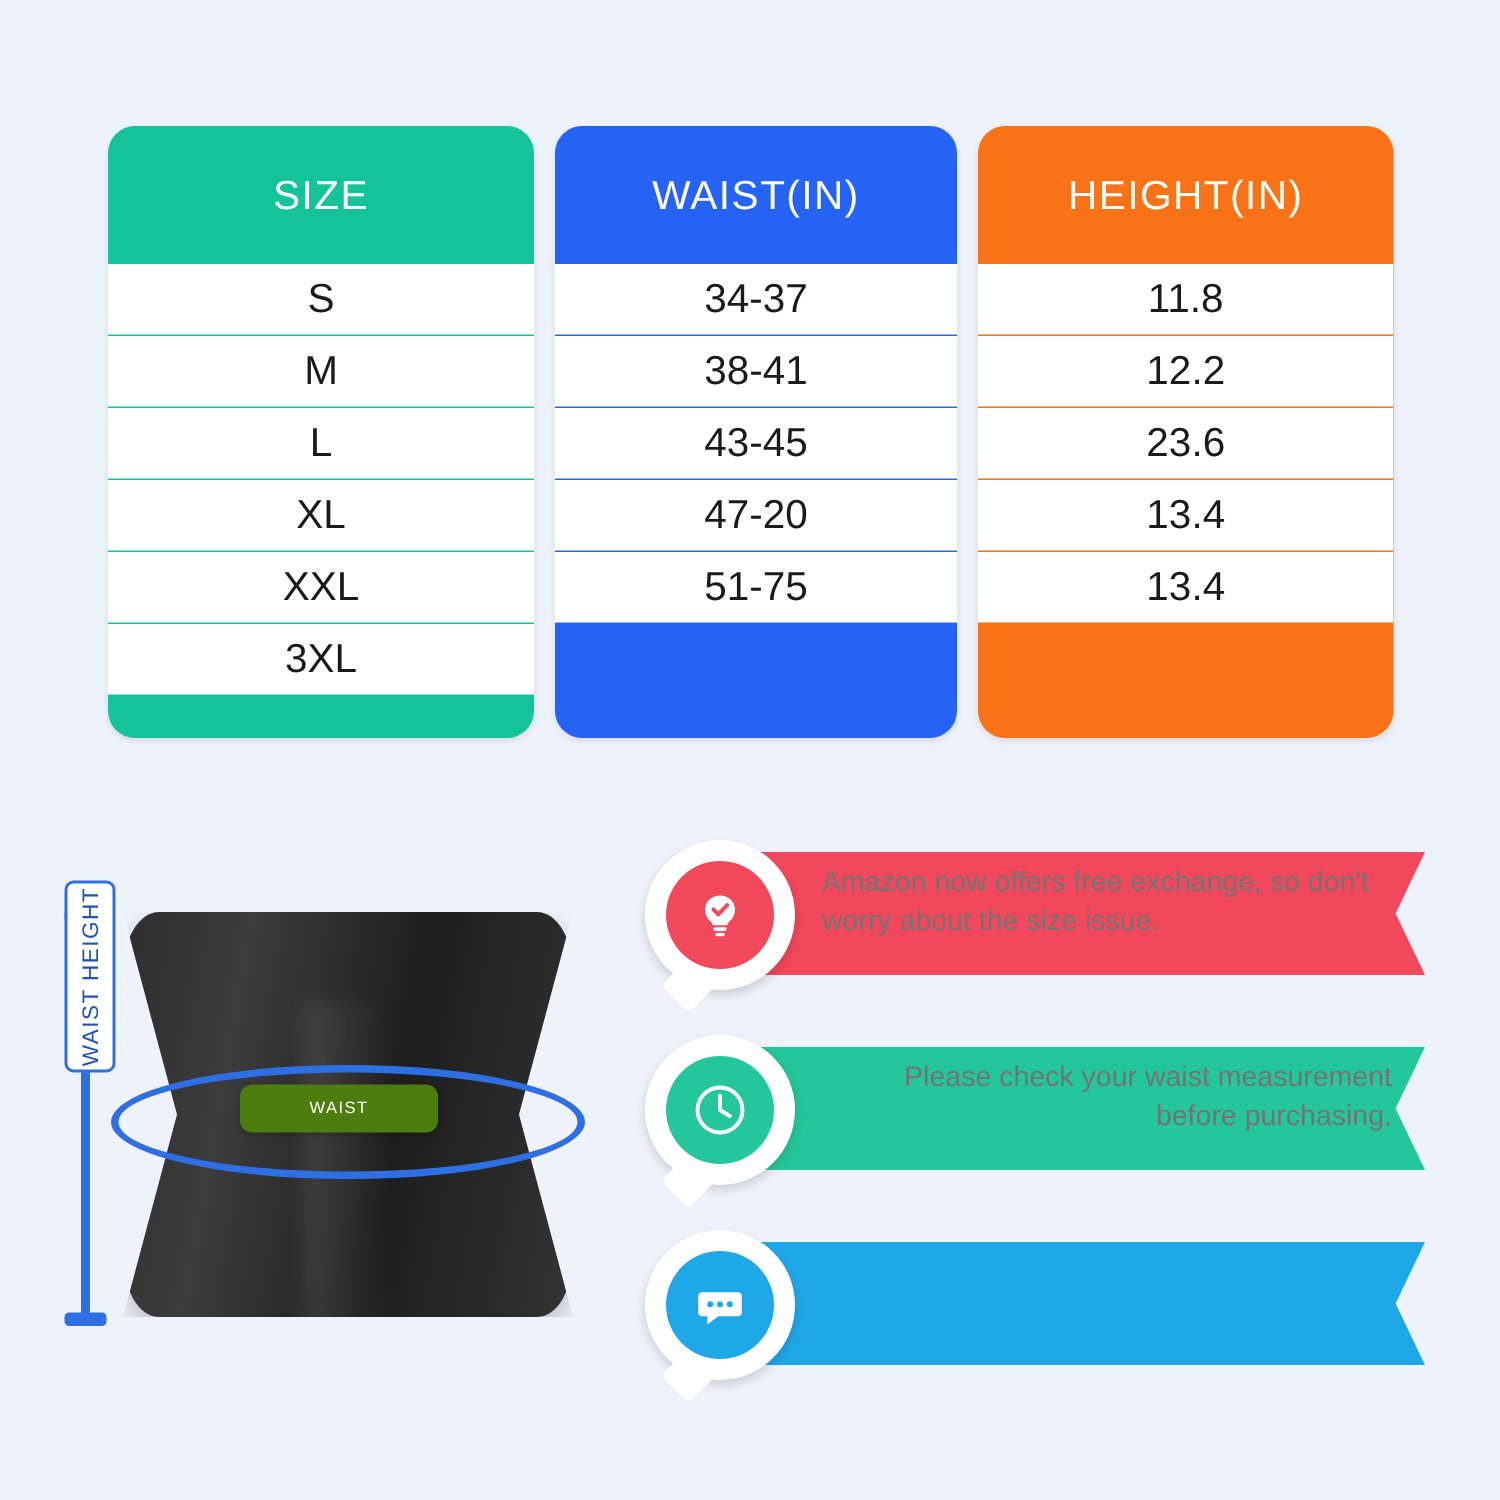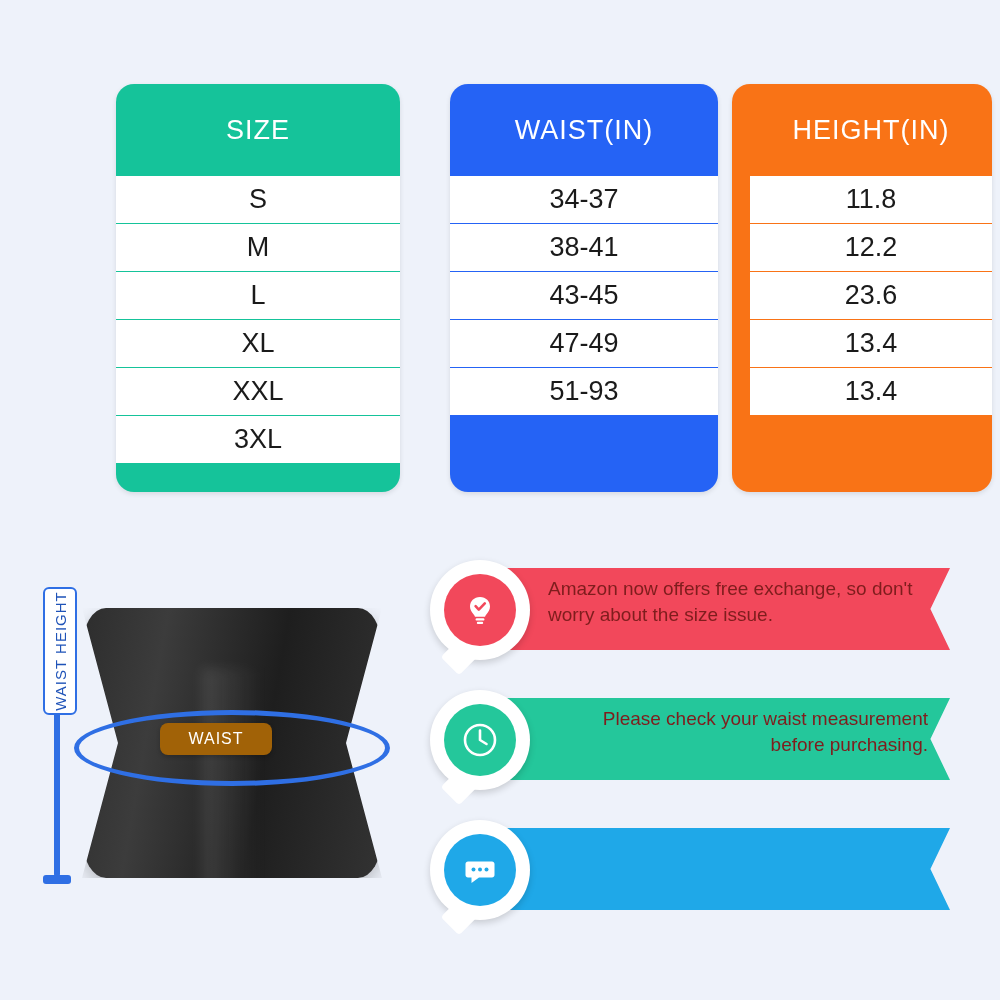--- a/index.html
+++ b/index.html
@@ -25,23 +25,23 @@
     gap: 14px;
   }
   .col {
     flex: 0 0 auto;
     border-radius: 18px;
     overflow: hidden;
     box-shadow: 0 2px 5px rgba(0,0,0,0.10);
     display: flex;
     flex-direction: column;
   }
-  .col-size   { width: 284px; background: #15c39a; margin-left: 44px; }
-  .col-waist  { width: 268px; background: #2563f5; margin-left: 36px; }
-  .col-height { width: 242px; background: #f97316; padding-left: 18px; }
+  .col-size   { width: 284px; background: #15c39a; }
+  .col-waist  { width: 268px; background: #2563f5; }
+  .col-height { width: 277px; background: #f97316; }
 
   .col-head {
     height: 92px;
     display: flex;
     align-items: center;
     justify-content: center;
     color: #ffffff;
     font-size: 27px;
     letter-spacing: 1px;
   }
@@ -94,26 +94,26 @@
     width: 316px;
     height: 76px;
     border: 5px solid #2f6fe4;
     border-radius: 50%;
     box-sizing: border-box;
   }
   .waist-pill {
     position: absolute;
     left: 140px;
     top: 163px;
-    width: 112px;
+    width: 132px;
     height: 32px;
-    background: #a16207;
+    background: #4d7c0f;
     border-radius: 8px;
     color: #ffffff;
-    font-size: 16px;
+    font-size: 11px;
     letter-spacing: 1px;
     display: flex;
     align-items: center;
     justify-content: center;
     box-shadow: 0 2px 4px rgba(0,0,0,0.2);
   }
   .height-bar {
     position: absolute;
     left: 20px;
     top: 46px;
@@ -225,21 +225,21 @@
   .disc.red   { background: #f2485b; }
   .disc.green { background: #24c79b; }
   .disc.blue  { background: #1fa8e8; }
   .disc svg { display: block; }
 
   .note-text {
     position: absolute;
     left: 118px;
     top: 16px;
     width: 380px;
-    color: #7f1d1d;
+    color: #737373;
     font-size: 19px;
     line-height: 26px;
     z-index: 3;
   }
 </style>
 </head>
 <body>
 
 <div class="table-wrap">
 
@@ -252,22 +252,22 @@
     <div class="cell">XXL</div>
     <div class="cell">3XL</div>
     <div class="col-foot"></div>
   </div>
 
   <div class="col col-waist">
     <div class="col-head">WAIST(IN)</div>
     <div class="cell">34-37</div>
     <div class="cell">38-41</div>
     <div class="cell">43-45</div>
-    <div class="cell">47-49</div>
-    <div class="cell">51-93</div>
+    <div class="cell">47-20</div>
+    <div class="cell">51-75</div>
     <div class="col-foot"></div>
   </div>
 
   <div class="col col-height">
     <div class="col-head">HEIGHT(IN)</div>
     <div class="cell">11.8</div>
     <div class="cell">12.2</div>
     <div class="cell">23.6</div>
     <div class="cell">13.4</div>
     <div class="cell">13.4</div>

